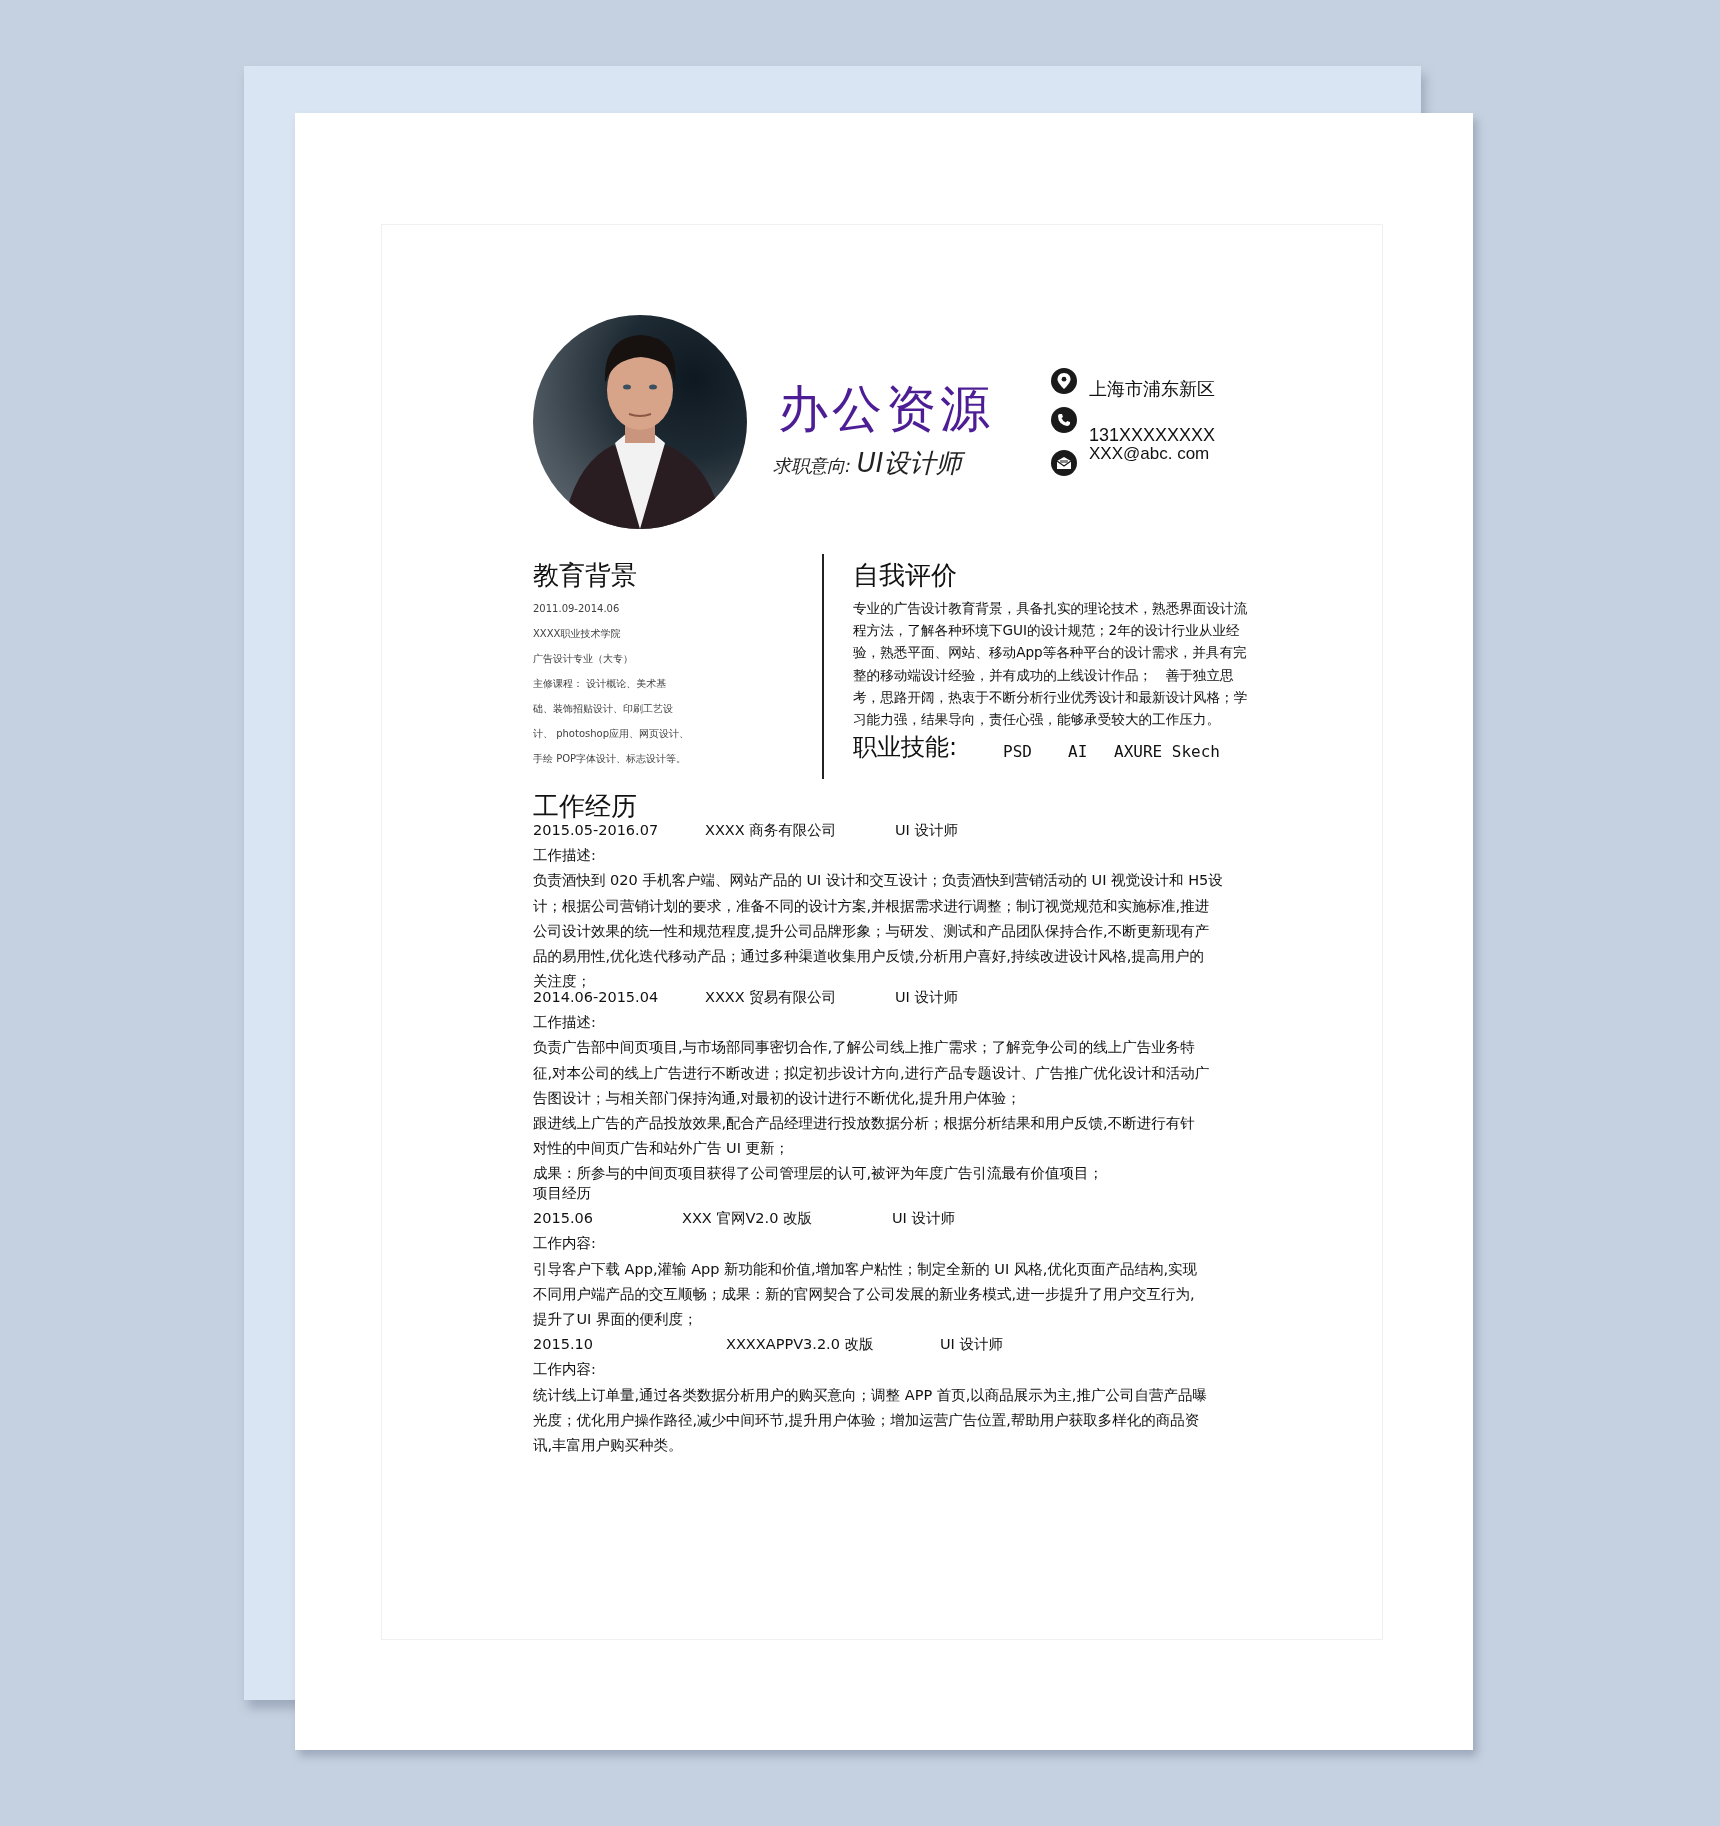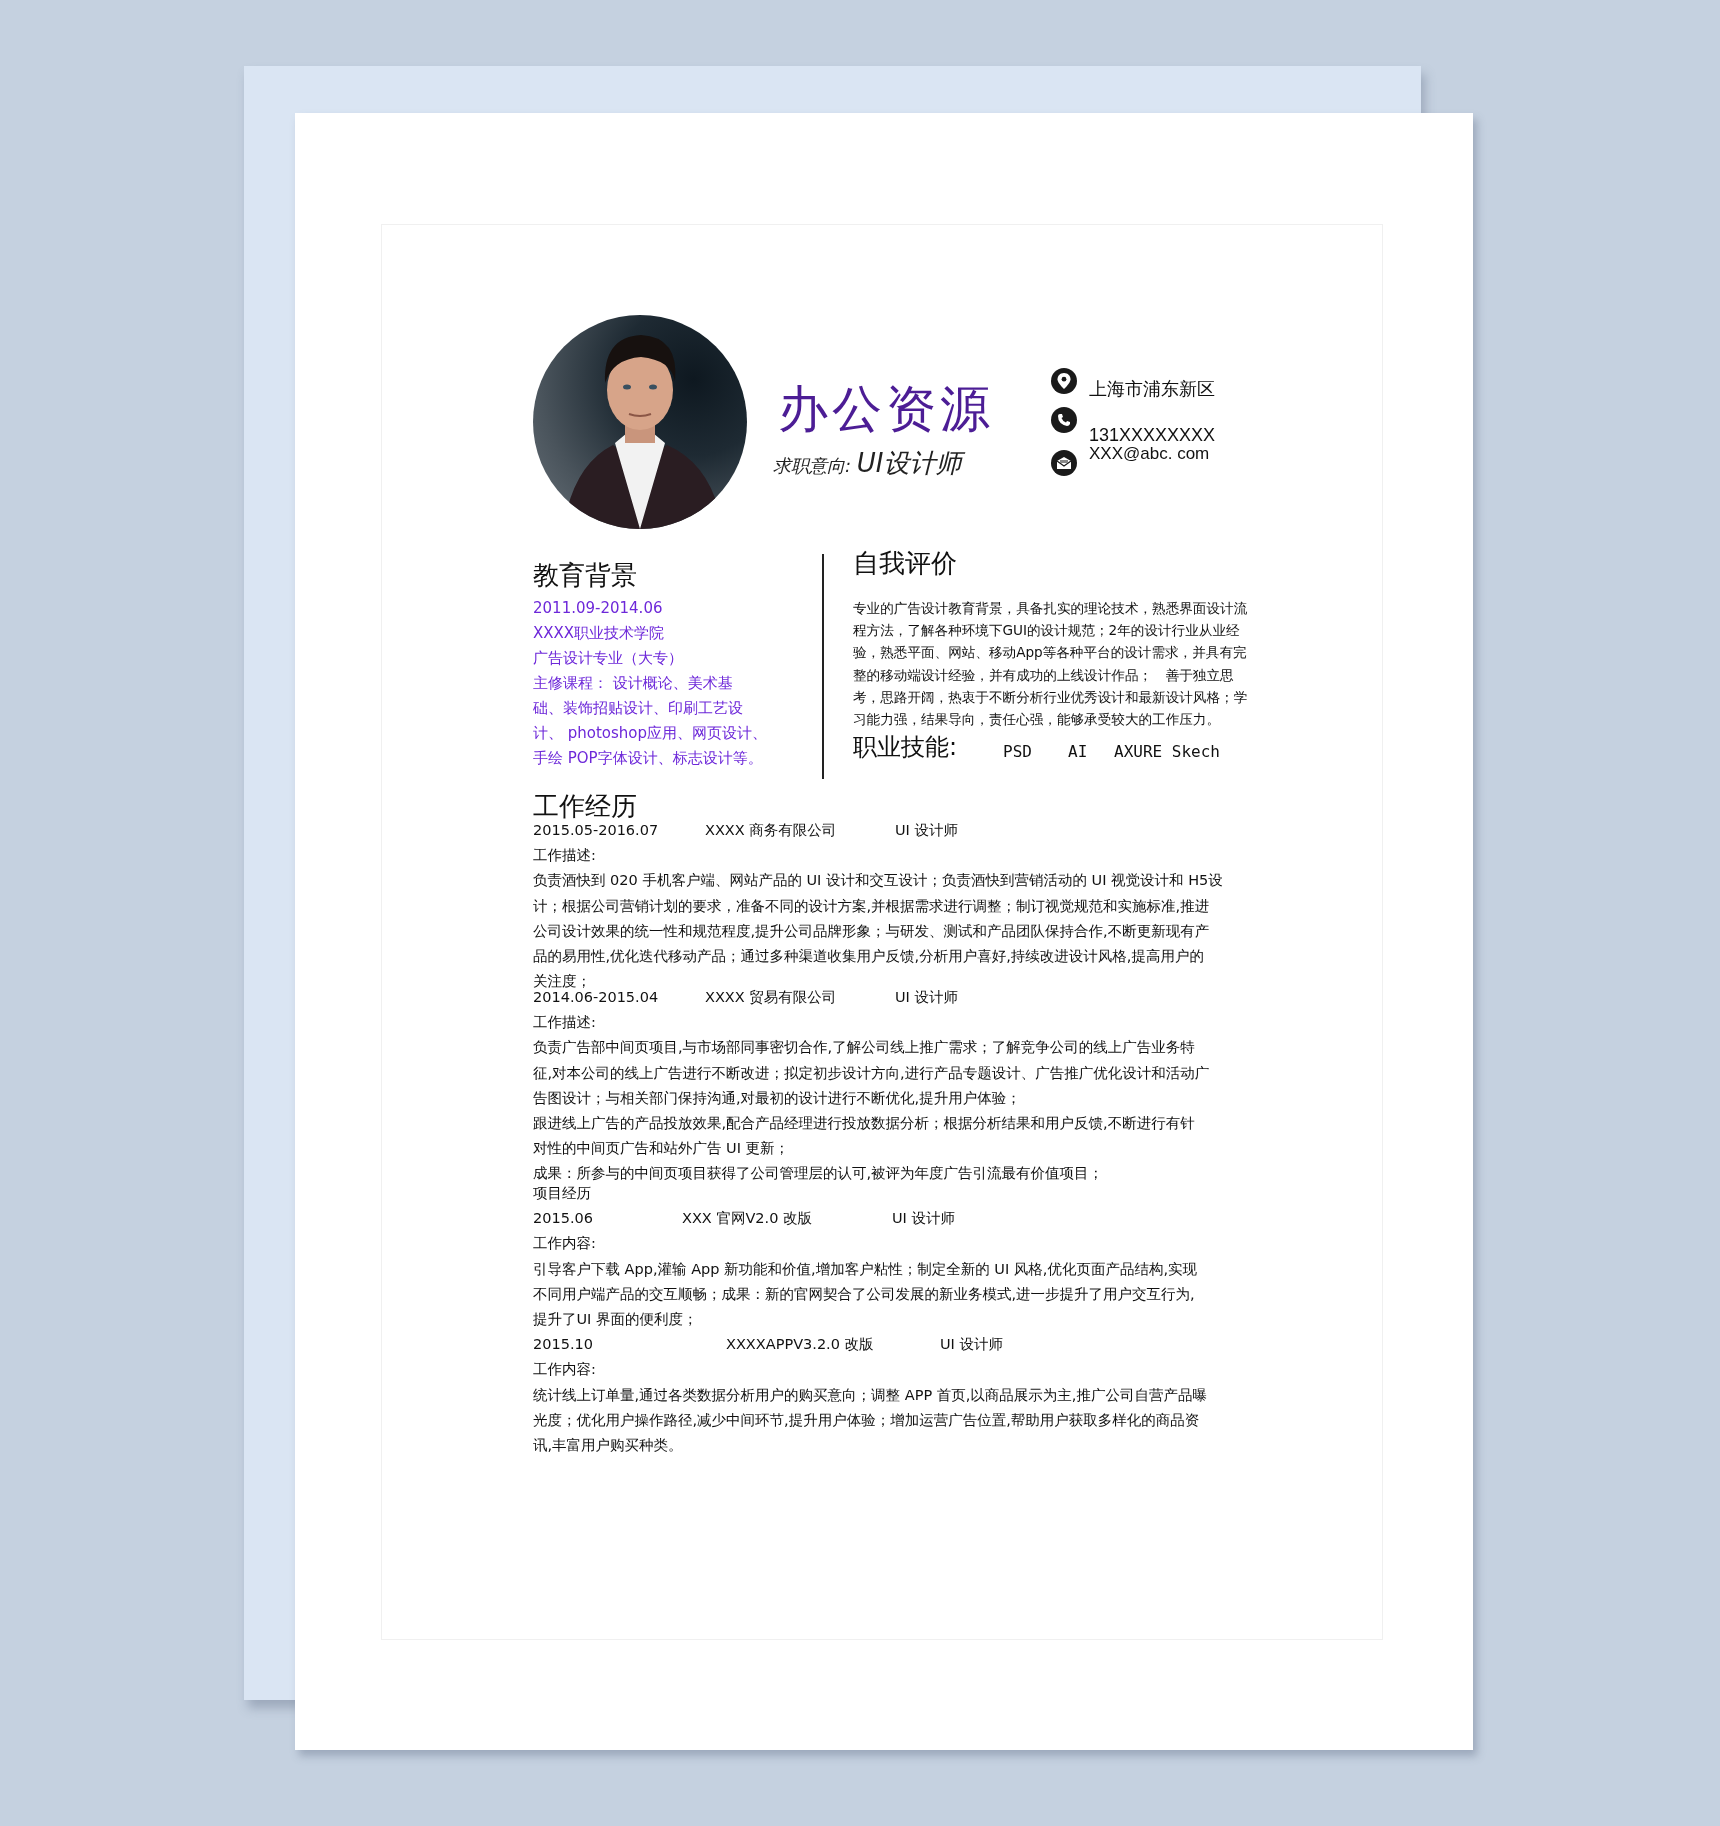--- a/index.html
+++ b/index.html
@@ -35,21 +35,21 @@
   .intent { left:773px; top:446px; font-size:18px; font-style:italic; color:#222; }
   .intent .big { font-size:26px; }
 
   .contact-icon {
     position:absolute; width:26px; height:26px; border-radius:50%;
     background:#1a1a1a; display:flex; align-items:center; justify-content:center;
   }
   .contact-text { font-size:18px; color:#111; }
 
   .section-title { font-size:26px; color:#111; }
-  .body-text { font-size:15px; color:#6d28d9; line-height:25px; }
+  .body-text { font-size:10px; color:#404040; line-height:25px; }
   .divider { position:absolute; left:822px; top:554px; width:2px; height:225px; background:#222; }
 
   .block { position:absolute; left:533px; width:740px; font-size:14.5px; line-height:25.2px; color:#111; }
   .row { display:flex; white-space:nowrap; }
   .row .c1 { width:172px; }
   .row .c2 { width:190px; }
 </style>
 </head>
 <body>
 
@@ -113,21 +113,21 @@
   <div>XXXX职业技术学院</div>
   <div>广告设计专业（大专）</div>
   <div>主修课程： 设计概论、美术基</div>
   <div>础、装饰招贴设计、印刷工艺设</div>
   <div>计、 photoshop应用、网页设计、</div>
   <div>手绘 POP字体设计、标志设计等。</div>
 </div>
 
 <div class="divider"></div>
 
-<div class="abs section-title" style="left:853px; top:546px;text-align:center;">自我评价</div>
+<div class="abs section-title" style="left:853px; top:558px;text-align:center;">自我评价</div>
 <div class="abs" style="left:853px; top:597px; font-size:13.6px; line-height:22.2px; color:#111;">
   <div>专业的广告设计教育背景，具备扎实的理论技术，熟悉界面设计流</div>
   <div>程方法，了解各种环境下GUI的设计规范；2年的设计行业从业经</div>
   <div>验，熟悉平面、网站、移动App等各种平台的设计需求，并具有完</div>
   <div>整的移动端设计经验，并有成功的上线设计作品；　善于独立思</div>
   <div>考，思路开阔，热衷于不断分析行业优秀设计和最新设计风格；学</div>
   <div>习能力强，结果导向，责任心强，能够承受较大的工作压力。</div>
 </div>
 
 <div class="abs section-title" style="left:853px; top:731px; font-size:24px;">职业技能:</div>

